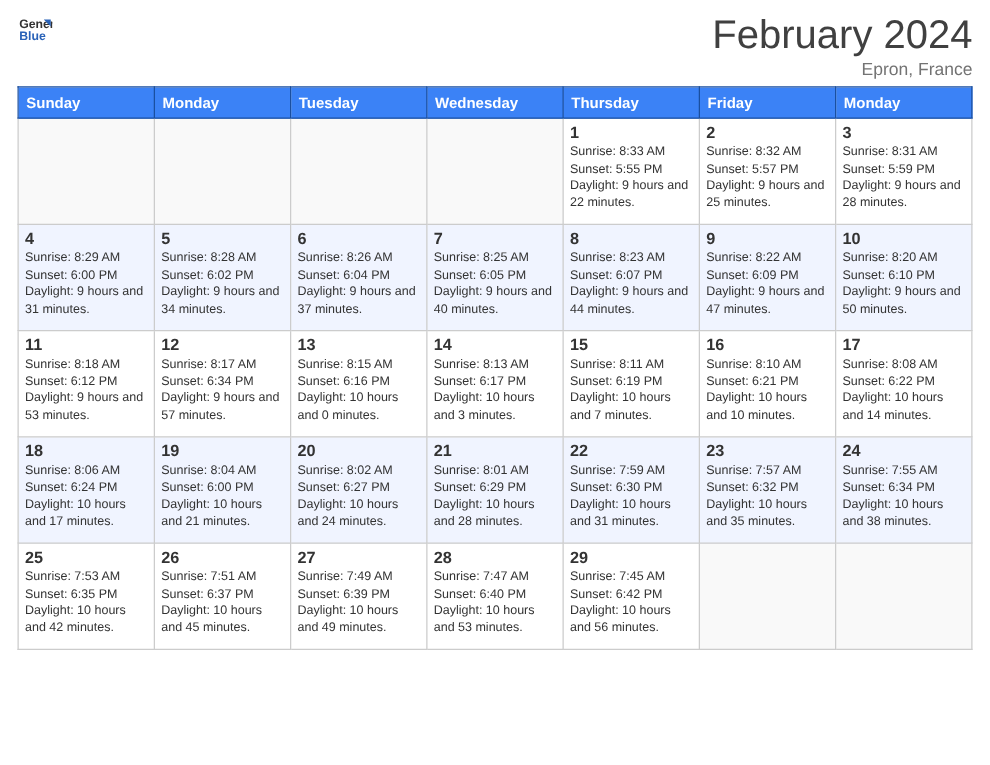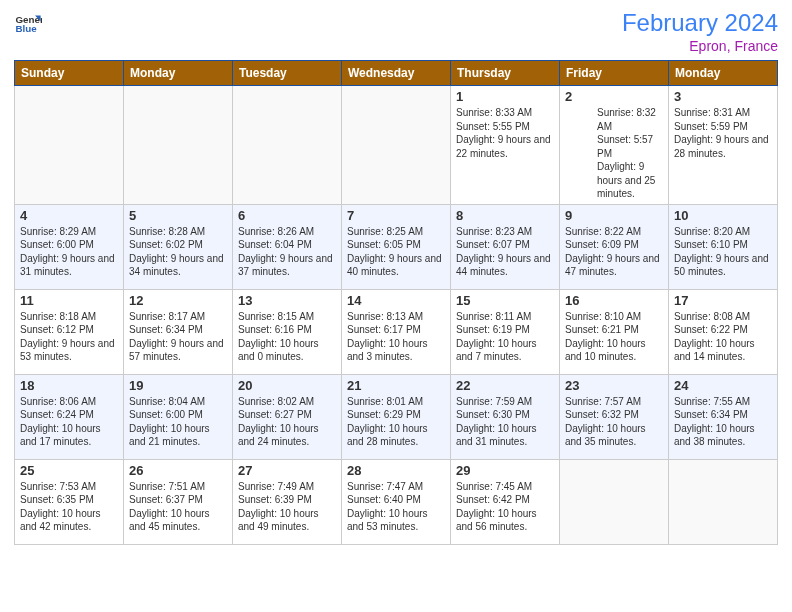--- a/index.html
+++ b/index.html
@@ -28,37 +28,37 @@
       gap: 4px;
     }
     .logo-icon {
       width: 28px;
       height: 28px;
     }
     .title-block {
       text-align: right;
     }
     .main-title {
-      font-size: 24px;
+      font-size: 32px;
       font-weight: normal;
-      color: #3b82f6;
+      color: #404040;
       line-height: 1.1;
     }
     .subtitle {
       font-size: 14px;
-      color: #a21caf;
+      color: #737373;
       margin-top: 2px;
     }
     .calendar {
       width: 100%;
       border-collapse: collapse;
       border: 1px solid #ccc;
     }
     .calendar th {
-      background: #a16207;
+      background: #3b82f6;
       color: #fff;
       font-size: 12px;
       font-weight: bold;
       padding: 5px 6px;
       text-align: left;
       border: 1px solid #1a4fa0;
     }
     .calendar td {
       vertical-align: top;
       border: 1px solid #ccc;
@@ -126,21 +126,21 @@
           <td class="empty"></td>
           <td class="empty"></td>
           <td>
             <div class="day-number">1</div>
             <div class="day-info" style="white-space: pre-line;">Sunrise: 8:33 AM
 Sunset: 5:55 PM
 Daylight: 9 hours and 22 minutes.</div>
           </td>
           <td>
             <div class="day-number">2</div>
-            <div class="day-info" style="white-space: pre-line; margin-left: 32px;">Sunrise: 8:32 AM
+            <div class="day-info" style="white-space: pre-line;">Sunrise: 8:32 AM
 Sunset: 5:57 PM
 Daylight: 9 hours and 25 minutes.</div>
           </td>
           <td>
             <div class="day-number">3</div>
             <div class="day-info" style="white-space: pre-line;">Sunrise: 8:31 AM
 Sunset: 5:59 PM
 Daylight: 9 hours and 28 minutes.</div>
           </td>
         </tr>

